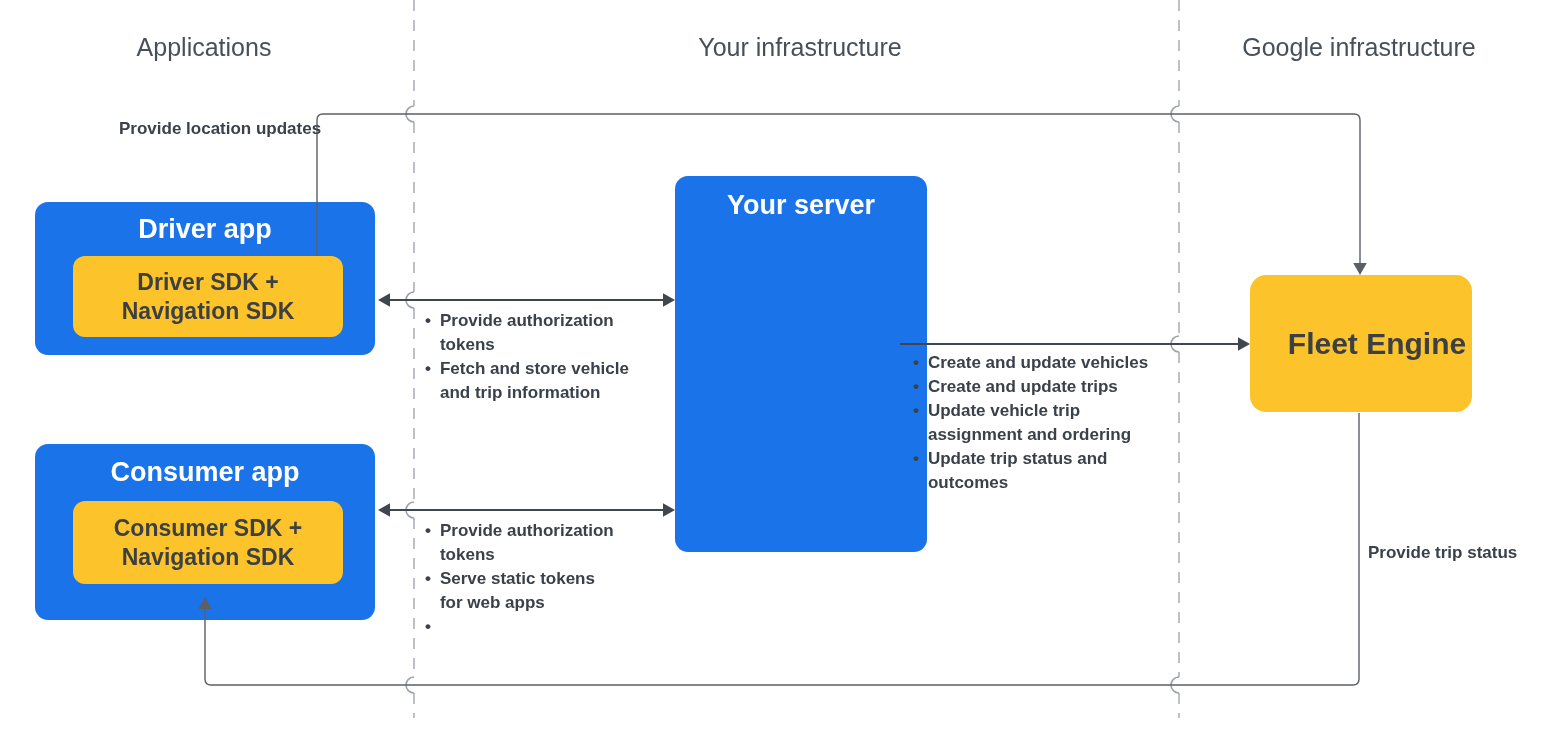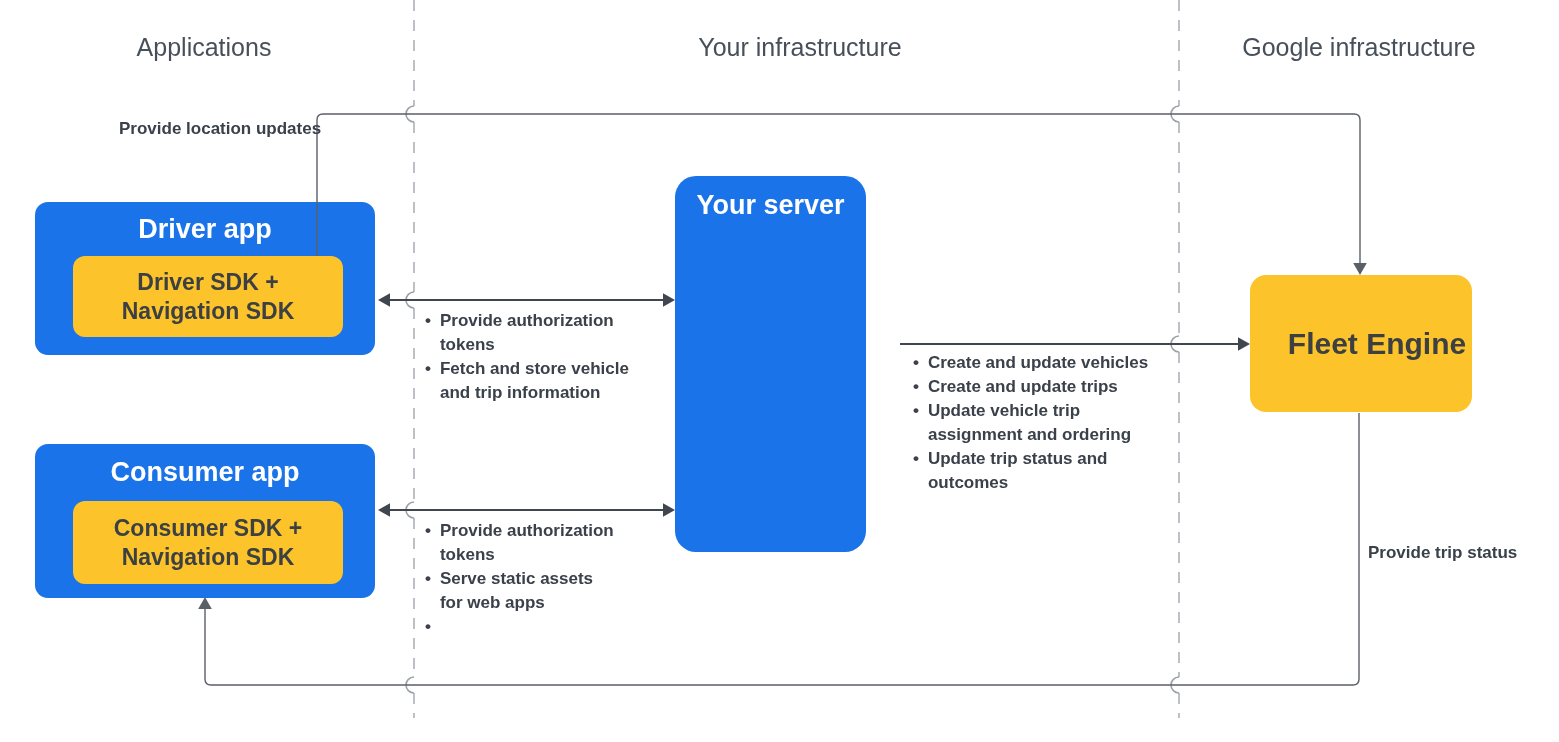--- a/index.html
+++ b/index.html
@@ -106,29 +106,29 @@
   <div class="col-header" style="left:1359px;">Google infrastructure</div>
 
   <div class="node blue" style="left:35px;top:202px;width:340px;height:153px;">
     <div class="node-title" style="top:11px;">Driver app</div>
     <div class="sdk" style="left:38px;top:54px;width:270px;height:81px;">
       <div class="sdk-text">Driver SDK +
 Navigation SDK</div>
     </div>
   </div>
 
-  <div class="node blue" style="left:35px;top:444px;width:340px;height:154px;">
+  <div class="node blue" style="left:35px;top:444px;width:340px;height:176px;">
     <div class="node-title" style="top:12px;">Consumer app</div>
     <div class="sdk" style="left:38px;top:57px;width:270px;height:83px;">
       <div class="sdk-text">Consumer SDK +
 Navigation SDK</div>
     </div>
   </div>
 
-  <div class="node blue" style="left:675px;top:176px;width:191px;height:376px;border-radius:21px;">
+  <div class="node blue" style="left:675px;top:176px;width:252px;height:376px;">
     <div class="node-title" style="top:13px;">Your server</div>
   </div>
 
   <div class="node fleet" style="left:1250px;top:275px;width:222px;height:137px;padding-left:32px;">
     <div class="fleet-title">Fleet Engine</div>
   </div>
 
   <svg class="wires" width="1559" height="742" viewBox="0 0 1559 742">
 
     <path class="dashed" d="M414 0 V106 M414 122 V292 M414 308 V502 M414 518 V677 M414 693 V718"></path>
@@ -176,21 +176,21 @@
       </li>
     </ul>
   <ul class="bullets" style="left:425px;top:519px;width:235px;">
       <li>
         <span class="b">•</span>
         <span class="t">Provide authorization
 tokens</span>
       </li>
       <li>
         <span class="b">•</span>
-        <span class="t">Serve static assets
+        <span class="t">Serve static tokens
 for web apps</span>
       </li>
       <li>
         <span class="b">•</span>
       </li>
     </ul>
   <ul class="bullets" style="left:913px;top:351px;width:265px;">
       <li>
         <span class="b">•</span>
         <span class="t">Create and update vehicles</span>

